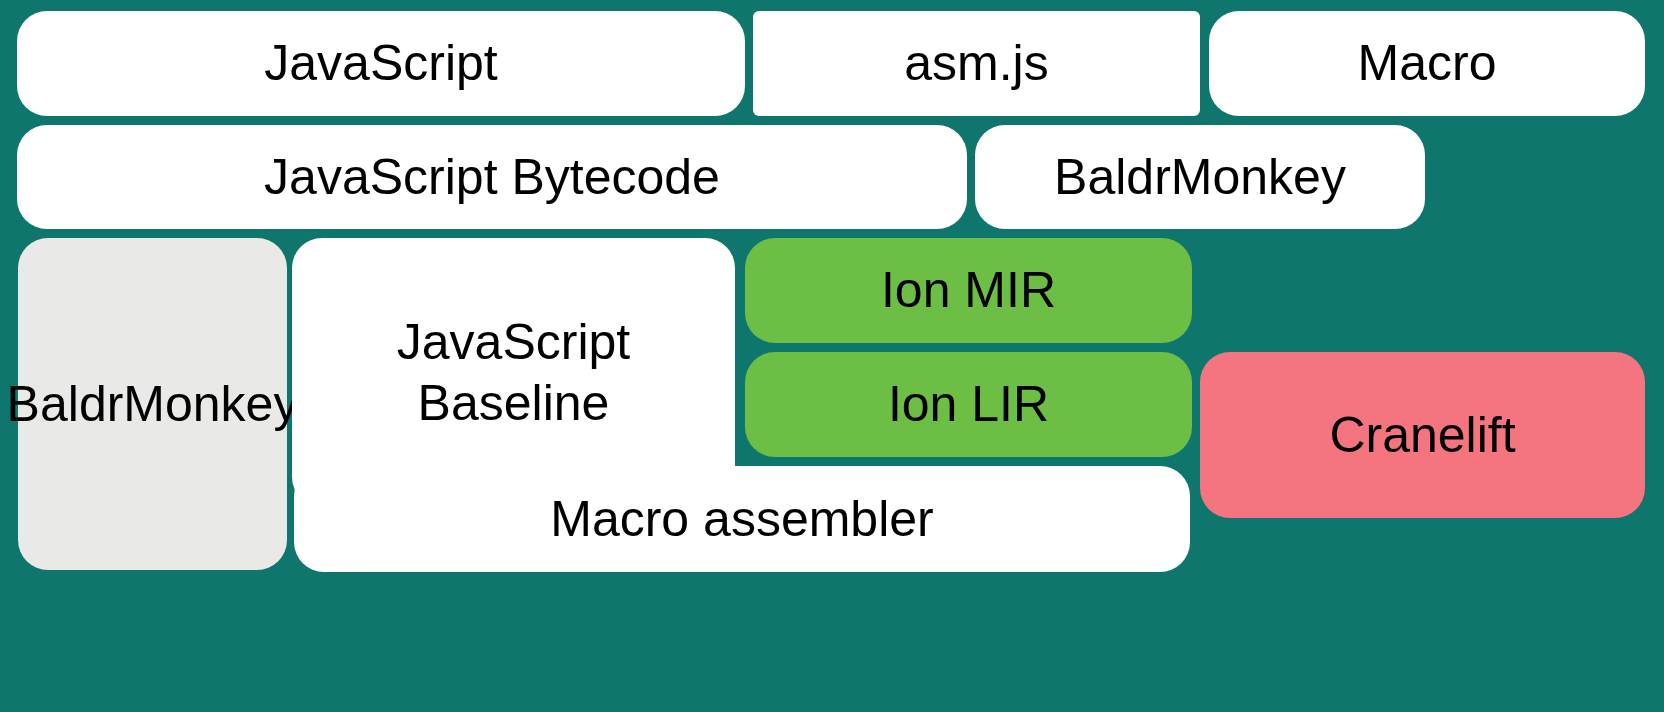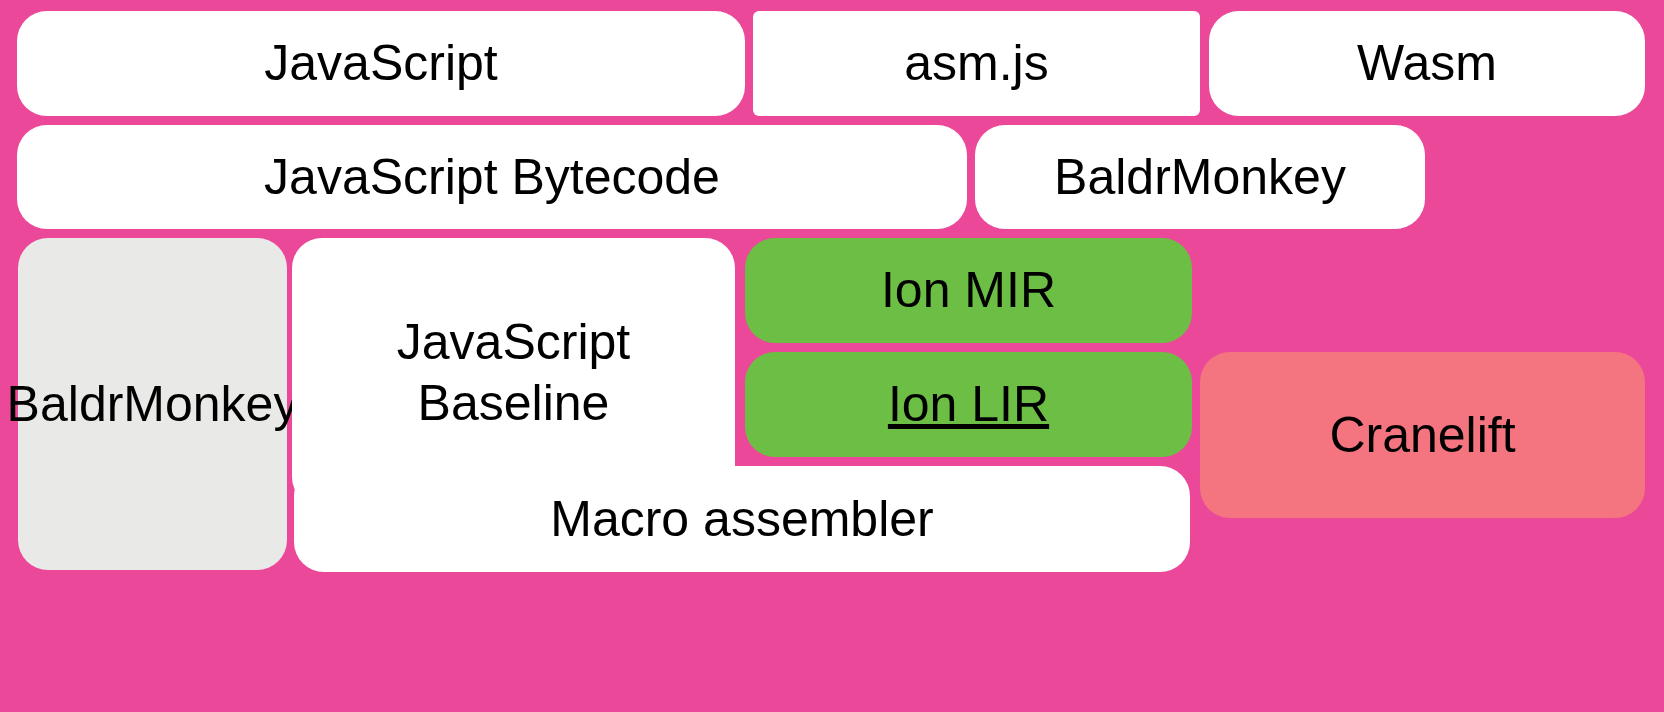--- a/index.html
+++ b/index.html
@@ -45,32 +45,32 @@
   .b-ion-lir           { left: 745px;  top: 352px; width: 447px;  height: 105px; }
   .b-cranelift         { left: 1200px; top: 352px; width: 445px;  height: 166px; }
   
   .b-macro-assembler   { left: 294px;  top: 466px; width: 896px;  height: 106px; }
   
   .b-native-machine    { left: 296px;  top: 580px; width: 1351px; height: 105px; }
 </style>
 </head>
 <body>
 
-<div id="stage" style="background: #ec4899;">
+<div id="stage" style="background: #0f766e;">
 
   <div class="box b-javascript" style="background: rgb(255, 255, 255);">
     <span class="label">JavaScript</span>
   </div>
 
   <div class="box b-asmjs" style="background: rgb(255, 255, 255);">
     <span class="label">asm.js</span>
   </div>
 
   <div class="box b-wasm" style="background: rgb(255, 255, 255);">
-    <span class="label">Wasm</span>
+    <span class="label">Macro</span>
   </div>
 
   <div class="box b-js-bytecode" style="background: rgb(255, 255, 255);">
     <span class="label">JavaScript Bytecode</span>
   </div>
 
   <div class="box b-baldrmonkey" style="background: rgb(255, 255, 255);">
     <span class="label">BaldrMonkey</span>
   </div>
 
@@ -79,21 +79,21 @@
   </div>
 
   <div class="box b-js-baseline" style="background: rgb(255, 255, 255);">
     <span class="label">JavaScript Baseline</span>
   </div>
 
   <div class="box b-ion-mir" style="background: rgb(108, 190, 69);">
     <span class="label">Ion MIR</span>
   </div>
 
-  <div class="box b-ion-lir" style="background: rgb(108, 190, 69); text-decoration: underline;">
+  <div class="box b-ion-lir" style="background: rgb(108, 190, 69);">
     <span class="label">Ion LIR</span>
   </div>
 
   <div class="box b-cranelift" style="background: rgb(244, 116, 127);">
     <span class="label">Cranelift</span>
   </div>
 
   <div class="box b-macro-assembler" style="background: rgb(255, 255, 255);">
     <span class="label">Macro assembler</span>
   </div>

